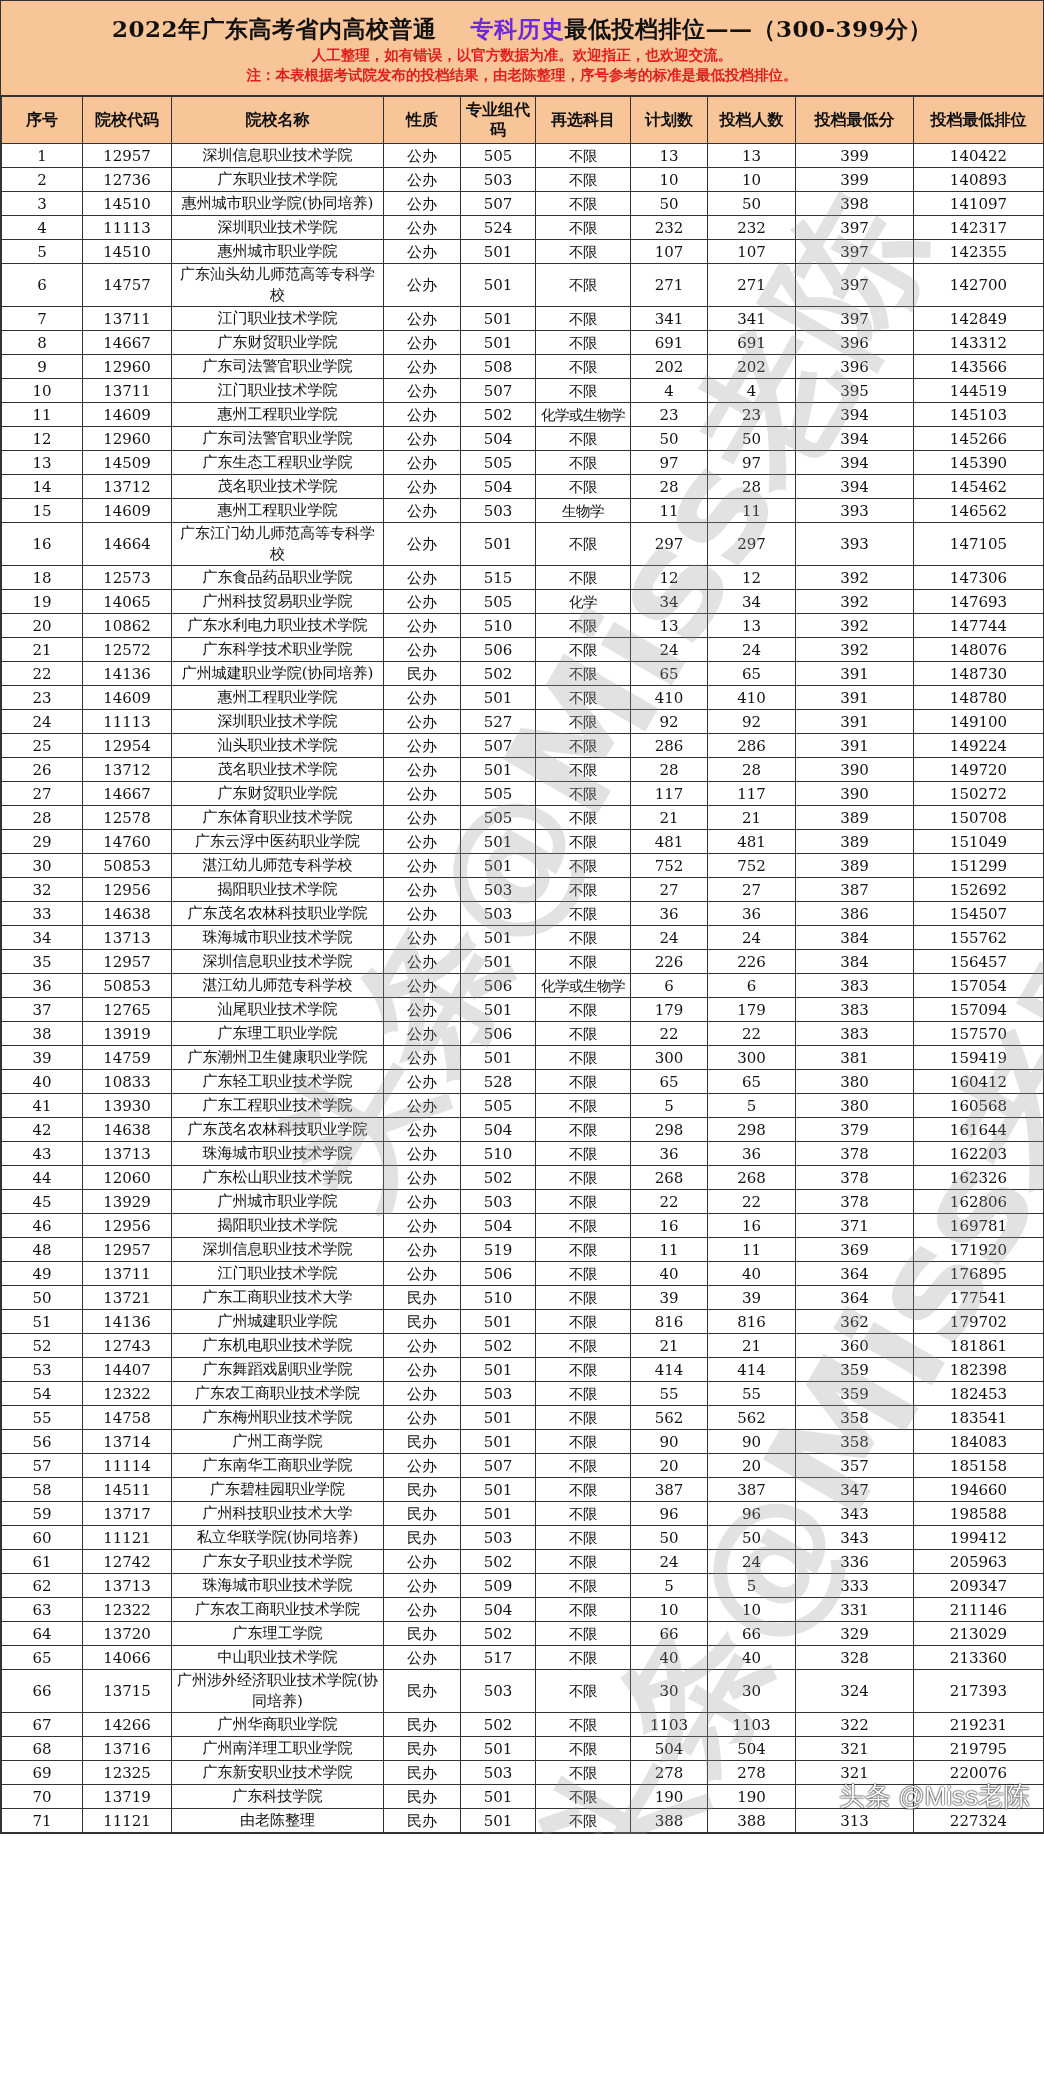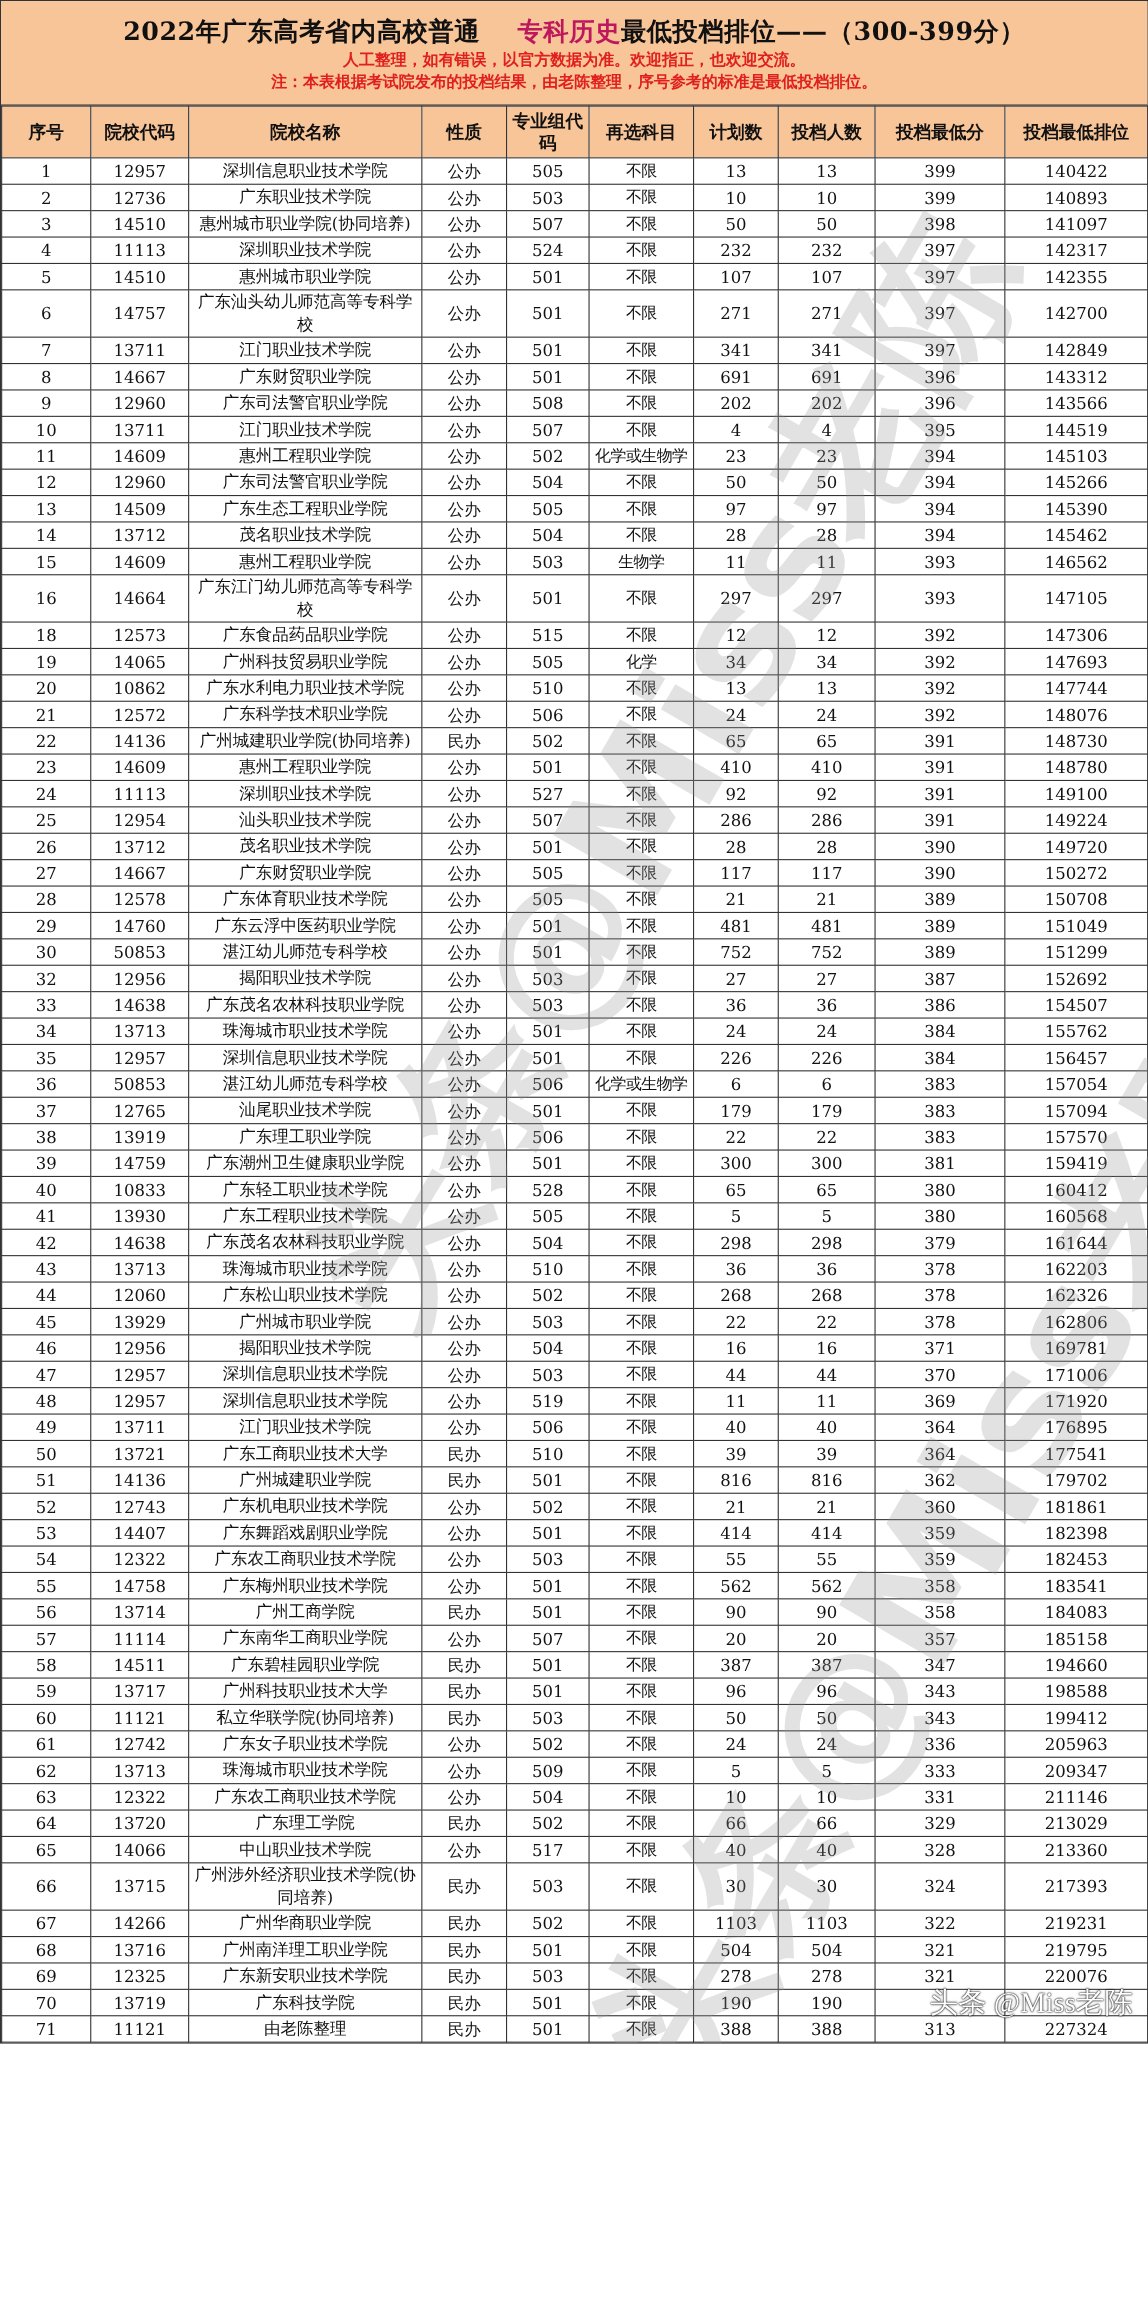--- a/index.html
+++ b/index.html
@@ -1,34 +1,34 @@
 <!DOCTYPE html>
 <html><head>
 <meta charset="utf-8">
 <style>
   html, body { margin: 0; padding: 0; background: #ffffff; }
   body { width: 1044px; font-family: "DejaVu Serif", "Liberation Serif", serif; color: #111; position: relative; overflow: hidden; }
   .sheet { width: 1042px; border: 1px solid #333; position: relative; }
   .title-block { background: #f8c599; border-bottom: 1px solid #333; height: 95px; text-align: center; box-sizing: border-box; padding-top: 12px; }
   .title { font-size: 23px; font-weight: bold; letter-spacing: 0.5px; line-height: 32px; color: #111; }
-  .title .hl { color: #be185d; margin-left: 34px; }
+  .title .hl { color: #6d28d9; margin-left: 34px; }
   .note { color: #e0201e; font-size: 14.5px; font-weight: bold; line-height: 20px; }
   table { border-collapse: collapse; width: 1042px; table-layout: fixed; }
   th, td { border: 1px solid #333; text-align: center; padding: 0 2px; overflow: hidden; }
   th { background: #f8c599; font-size: 16px; font-weight: bold; height: 46px; line-height: 20px; }
   td { font-size: 15px; height: 23px; line-height: 22px; white-space: normal; }
   td.name { font-size: 15px; line-height: 21px; }
   td.subj { font-size: 14.5px; white-space: nowrap; letter-spacing: -0.5px; }
   col.c0 { width: 81px; } col.c1 { width: 89px; } col.c2 { width: 212px; } col.c3 { width: 77px; }
   col.c4 { width: 75px; } col.c5 { width: 95px; } col.c6 { width: 77px; } col.c7 { width: 88px; }
   col.c8 { width: 118px; } col.c9 { width: 130px; }
   .watermark { position: absolute; color: rgba(150,150,150,0.28); font-family: "DejaVu Sans", sans-serif; font-weight: bold; pointer-events: none; white-space: nowrap; }
   .wm1 { font-size: 150px; transform: rotate(-60deg); left: 40px; top: 600px; }
   .wm2 { font-size: 150px; transform: rotate(-60deg); left: 300px; top: 1300px; }
-  .footer-mark { position: absolute; right: 14px; bottom: 20px; font-family: Liberation Serif, serif; font-size: 26px; color: #ffffff; text-shadow: 0 0 2px #000, 0 0 1px #000; pointer-events: none; }
+  .footer-mark { position: absolute; right: 14px; bottom: 20px; font-family: Liberation Sans, sans-serif; font-size: 26px; color: #ffffff; text-shadow: 0 0 2px #000, 0 0 1px #000; pointer-events: none; }
 </style>
 </head>
 <body>
 
 <div class="sheet">
   <div class="title-block">
     <div class="title">
       <span>2022年广东高考省内高校普通</span><span class="hl">专科历史</span><span>最低投档排位——（300-399分）</span>
     </div>
     <div class="note">人工整理，如有错误，以官方数据为准。欢迎指正，也欢迎交流。</div>
@@ -585,32 +585,20 @@
           <td class="name">揭阳职业技术学院</td>
           <td>公办</td>
           <td>504</td>
           <td class="subj">不限</td>
           <td>16</td>
           <td>16</td>
           <td>371</td>
           <td>169781</td>
         </tr>
         <tr>
-          <td>47</td>
-          <td>12957</td>
-          <td class="name">深圳信息职业技术学院</td>
-          <td>公办</td>
-          <td>503</td>
-          <td class="subj">不限</td>
-          <td>44</td>
-          <td>44</td>
-          <td>370</td>
-          <td>171006</td>
-        </tr>
-        <tr>
           <td>48</td>
           <td>12957</td>
           <td class="name">深圳信息职业技术学院</td>
           <td>公办</td>
           <td>519</td>
           <td class="subj">不限</td>
           <td>11</td>
           <td>11</td>
           <td>369</td>
           <td>171920</td>

